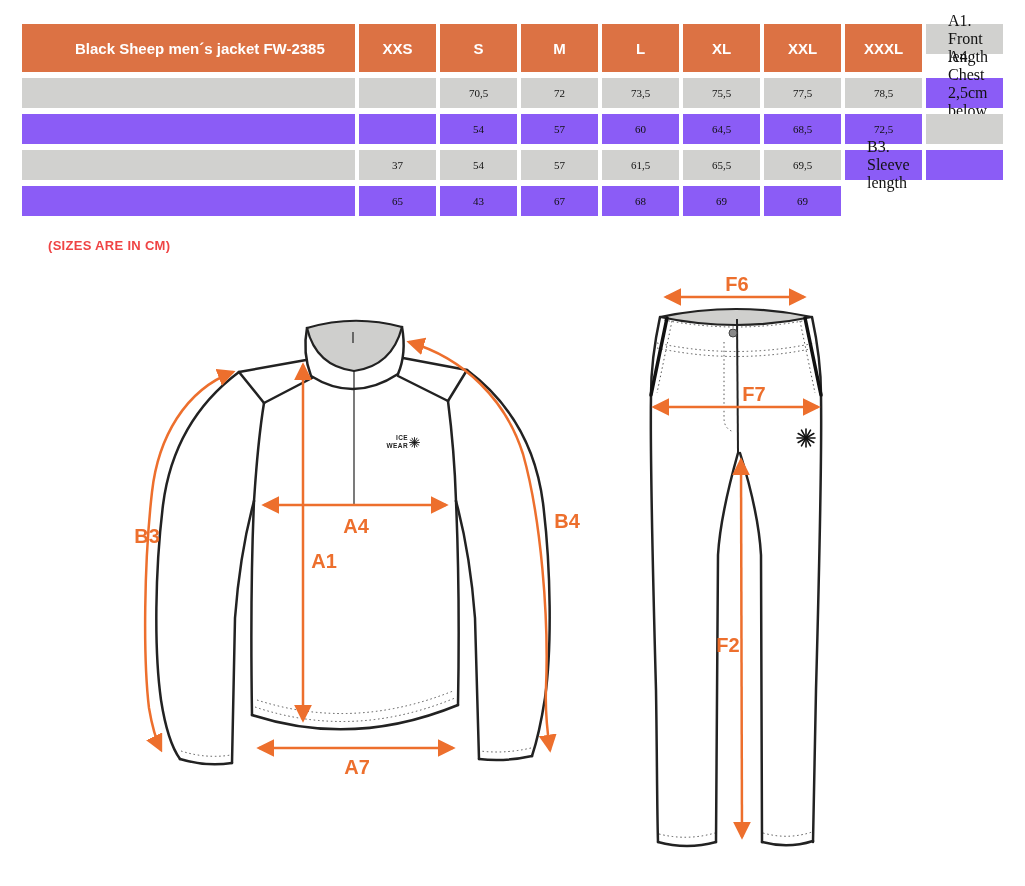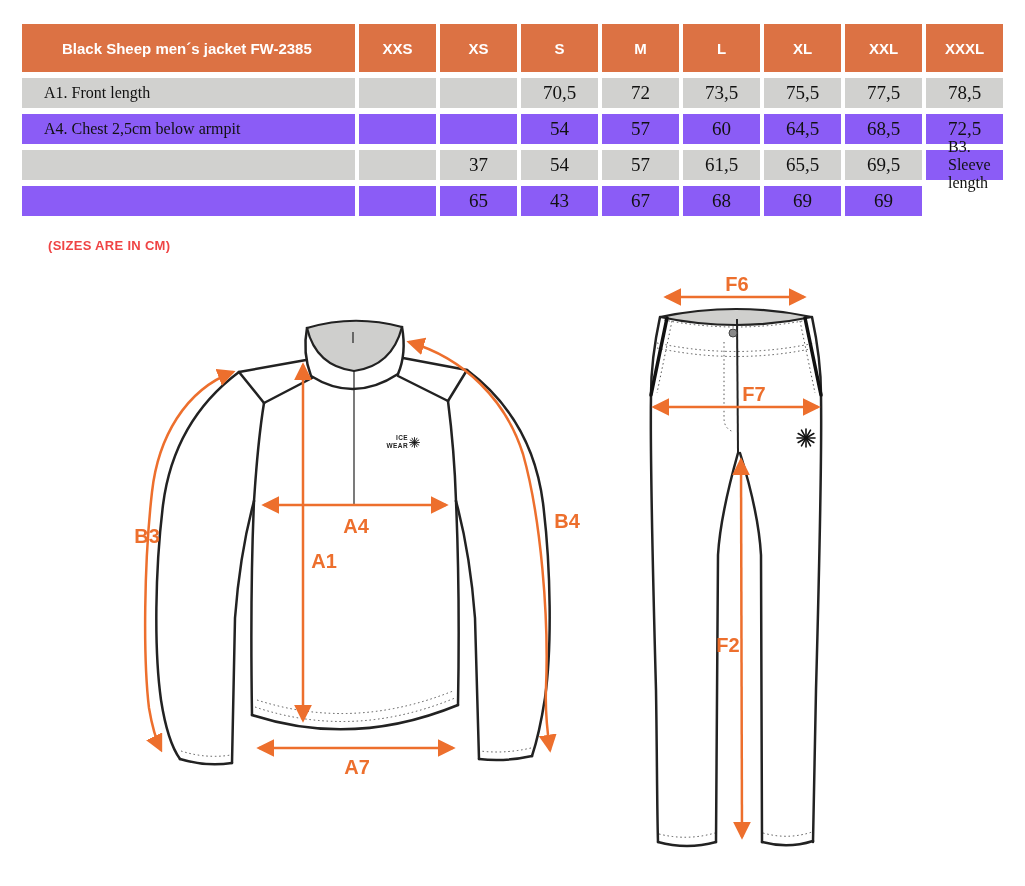--- a/index.html
+++ b/index.html
@@ -5,22 +5,22 @@
   html,body{margin:0;padding:0;background:#fff;}
   #stage{position:relative;width:1025px;height:886px;background:#fff;overflow:hidden;
          font-family:"Liberation Sans",sans-serif;}
 
   
   .size-table{position:absolute;left:22px;top:24px;width:981px;
               display:grid;grid-template-columns:333px repeat(8,1fr);
               column-gap:4px;row-gap:6px;}
   .size-table .cell{display:flex;align-items:center;justify-content:center;}
   .hcell{height:48px;background:#DC7244;color:#fff;font-weight:bold;font-size:15px;}
-  .hcell.title{justify-content:flex-start;padding-left:40px;box-sizing:border-box;}
-  .dcell{height:30px;font-family:"Liberation Serif",serif;font-size:19px;color:#111;}
+  .hcell.title{justify-content:flex-start;padding-left:53px;box-sizing:border-box;}
+  .dcell{height:30px;font-family:"Liberation Serif",serif;font-size:11px;color:#111;}
   .dcell.lbl{justify-content:flex-start;padding-left:22px;box-sizing:border-box;font-size:16px;}
   .row-a{background:#D1D1CF;}
   .row-b{background:#8b5cf6;}
 
   
   .cm-note{position:absolute;left:48px;top:238px;color:#ef4444;font-size:13px;
            font-weight:bold;letter-spacing:.3px;}
 
   
   #diagram{position:absolute;left:0;top:270px;}
@@ -36,21 +36,20 @@
   .flake{stroke:#111;stroke-width:1.6;stroke-linecap:round;}
 </style>
 </head>
 <body>
 
 <div id="stage">
 
   <div class="size-table">
     <div class="cell hcell title">Black Sheep men´s jacket FW-2385</div>
     <div class="cell hcell">XXS</div>
-    <div class="cell hcell">XS</div>
     <div class="cell hcell">S</div>
     <div class="cell hcell">M</div>
     <div class="cell hcell">L</div>
     <div class="cell hcell">XL</div>
     <div class="cell hcell">XXL</div>
     <div class="cell hcell">XXXL</div>
 
     <div class="cell dcell lbl row-a">A1. Front length</div>
     <div class="cell dcell row-a"></div>
     <div class="cell dcell row-a"></div>

